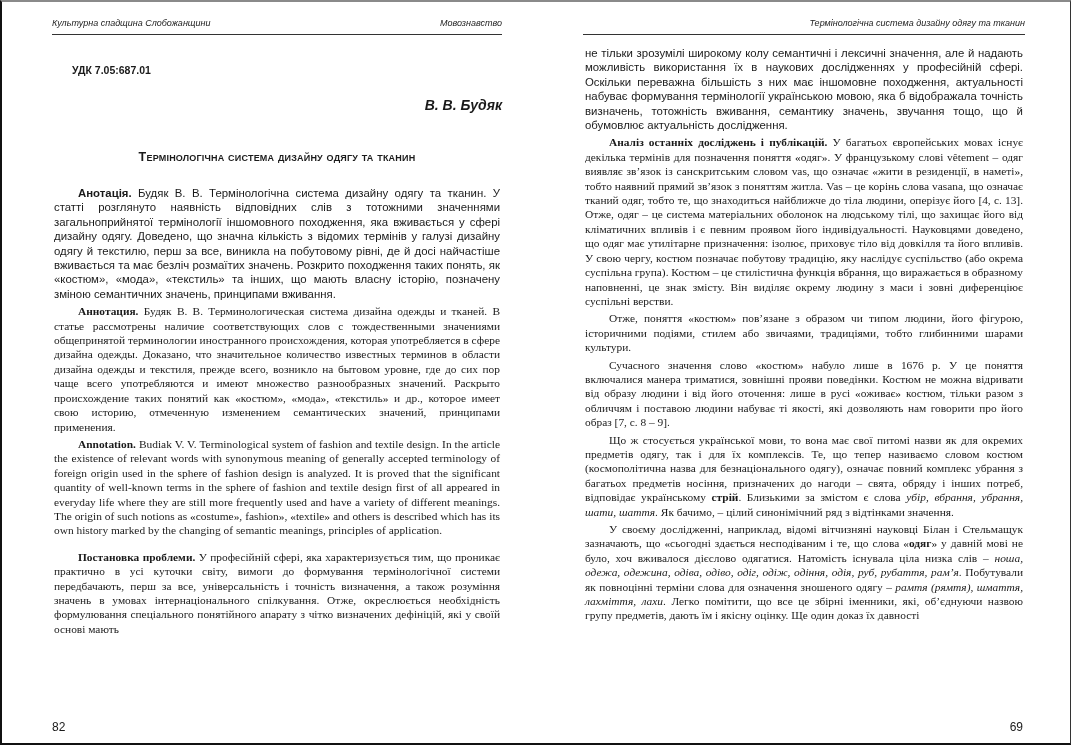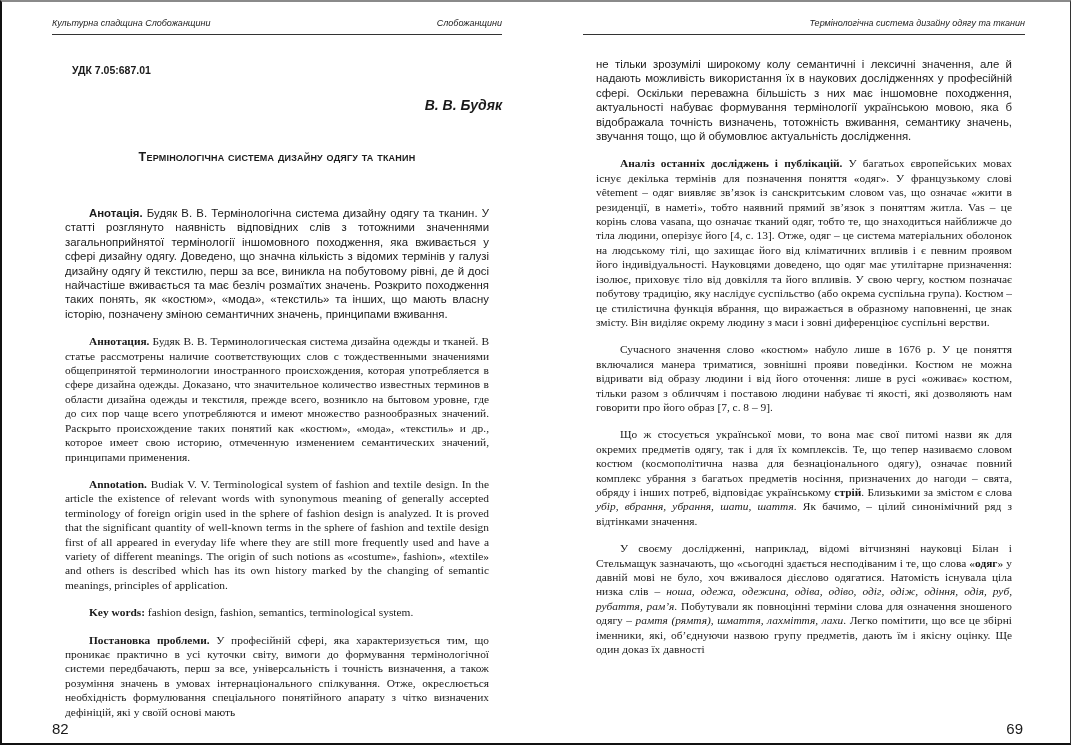--- a/index.html
+++ b/index.html
@@ -24,64 +24,64 @@
   .udk { position: absolute; top: 64px; left: 20px; font-size: 10.5px; font-weight: bold; text-align: right; }
   .author { position: absolute; top: 97px; right: 0; font-size: 14px; font-weight: bold; font-style: italic; }
   .title {
     position: absolute; top: 150px; left: 0; right: 0; text-align: center;
     font-size: 12.5px; font-weight: bold; letter-spacing: 0.2px;
   }
   .body-text {
     position: absolute; left: 0; right: 0; font-size: 11.4px; line-height: 14.4px;
     text-align: justify;
   }
-  .body-text p { margin: 13px; text-indent: 24px; }
+  .body-text p { margin: 2px; text-indent: 24px; }
   .body-text p + p { margin-top: 3px; font-family: Liberation Serif, serif; }
   .body-text p.gap { margin-top: 12px; }
   .body-text p.cont { text-indent: 0; }
   b { font-weight: bold; }
   i { font-style: italic; }
-  .folio { position: absolute; top: 720px; font-size: 15px; }
+  .folio { position: absolute; top: 720px; font-size: 12px; }
   .page.left .folio { left: 0; }
   .page.right .folio { right: 2px; }
 </style>
 </head>
 <body>
 
 <div class="frame"></div>
 
 <div class="page left">
   <div class="running-head">
     <span class="l">Культурна спадщина Слобожанщини</span>
-    <span class="r">Слобожанщини</span>
+    <span class="r">Мовознавство</span>
   </div>
   <div class="udk">УДК 7.05:687.01</div>
   <div class="author">В. В. Будяк</div>
   <div class="title">
     <span style="font-variant: small-caps;">Термінологічна система дизайну одягу та тканин</span>
   </div>
 
-  <div class="body-text" style="top: 193px;">
+  <div class="body-text" style="top: 184px;">
     <p><b>Анотація.</b><span> Будяк В. В. Термінологічна система дизайну одягу та тканин. У статті розглянуто наявність відповідних слів з тотожними значеннями загальноприйнятої термінології іншомовного походження, яка вживається у сфері дизайну одягу. Доведено, що значна кількість з відомих термінів у галузі дизайну одягу й текстилю, перш за все, виникла на побутовому рівні, де й досі найчастіше вживається та має безліч розмаїтих значень. Розкрито походження таких понять, як «костюм», «мода», «текстиль» та інших, що мають власну історію, позначену зміною семантичних значень, принципами вживання.</span></p>
     <p><b>Аннотация.</b><span> Будяк В. В. Терминологическая система дизайна одежды и тканей. В статье рассмотрены наличие соответствующих слов с тождественными значениями общепринятой терминологии иностранного происхождения, которая употребляется в сфере дизайна одежды. Доказано, что значительное количество известных терминов в области дизайна одежды и текстиля, прежде всего, возникло на бытовом уровне, где до сих пор чаще всего употребляются и имеют множество разнообразных значений. Раскрыто происхождение таких понятий как «костюм», «мода», «текстиль» и др., которое имеет свою историю, отмеченную изменением семантических значений, принципами применения.</span></p>
     <p><b>Annotation.</b><span> Budiak V. V. Terminological system of fashion and textile design. In the article the existence of relevant words with synonymous meaning of generally accepted terminology of foreign origin used in the sphere of fashion design is analyzed. It is proved that the significant quantity of well-known terms in the sphere of fashion and textile design first of all appeared in everyday life where they are still more frequently used and have a variety of different meanings. The origin of such notions as «costume», fashion», «textile» and others is described which has its own history marked by the changing of semantic meanings, principles of application.</span></p>
-    <p><b>Key words:</b><span> fashion design, fashion, semantics, terminological system.</span></p>
     <p class="gap"><b>Постановка проблеми.</b><span> У професійній сфері, яка характеризується тим, що проникає практично в усі куточки світу, вимоги до формування термінологічної системи передбачають, перш за все, універсальність і точність визначення, а також розуміння значень в умовах інтернаціонального спілкування. Отже, окреслюється необхідність формулювання спеціального понятійного апарату з чітко визначених дефініцій, які у своїй основі мають</span></p>
   </div>
 
   <div class="folio">82</div>
 </div>
 
 <div class="page right">
   <div class="running-head">
     <span class="r">Термінологічна система дизайну одягу та тканин</span>
   </div>
 
   <div class="body-text" style="top: 44px;">
     <p class="cont">не тільки зрозумілі широкому колу семантичні і лексичні значення, але й надають можливість використання їх в наукових дослідженнях у професійній сфері. Оскільки переважна більшість з них має іншомовне походження, актуальності набуває формування термінології українською мовою, яка б відображала точність визначень, тотожність вживання, семантику значень, звучання тощо, що й обумовлює актуальність дослідження.</p>
     <p><b>Аналіз останніх досліджень і публікацій.</b><span> У багатьох європейських мовах існує декілька термінів для позначення поняття «одяг». У французькому слові vêtement – одяг виявляє зв’язок із санскритським словом vas, що означає «жити в резиденції, в наметі», тобто наявний прямий зв’язок з поняттям житла. Vas – це корінь слова vasana, що означає тканий одяг, тобто те, що знаходиться найближче до тіла людини, оперізує його [4, с. 13]. Отже, одяг – це система матеріальних оболонок на людському тілі, що захищає його від кліматичних впливів і є певним проявом його індивідуальності. Науковцями доведено, що одяг має утилітарне призначення: ізолює, приховує тіло від довкілля та його впливів. У свою чергу, костюм позначає побутову традицію, яку наслідує суспільство (або окрема суспільна група). Костюм – це стилістична функція вбрання, що виражається в образному наповненні, це знак змісту. Він виділяє окрему людину з маси і зовні диференціює суспільні верстви.</span></p>
+    <p>Отже, поняття «костюм» пов’язане з образом чи типом людини, його фігурою, історичними подіями, стилем або звичаями, традиціями, тобто глибинними шарами культури.</p>
     <p>Сучасного значення слово «костюм» набуло лише в 1676 р. У це поняття включалися манера триматися, зовнішні прояви поведінки. Костюм не можна відривати від образу людини і від його оточення: лише в русі «оживає» костюм, тільки разом з обличчям і поставою людини набуває ті якості, які дозволяють нам говорити про його образ [7, с. 8 – 9].</p>
     <p><span>Що ж стосується української мови, то вона має свої питомі назви як для окремих предметів одягу, так і для їх комплексів. Те, що тепер називаємо словом костюм (космополітична назва для безнаціонального одягу), означає повний комплекс убрання з багатьох предметів носіння, призначених до нагоди – свята, обряду і інших потреб, відповідає українському </span><b>стрій</b><span>. Близькими за змістом є слова </span><i>убір, вбрання, убрання, шати, шаття</i><span>. Як бачимо, – цілий синонімічний ряд з відтінками значення.</span></p>
     <p><span>У своєму дослідженні, наприклад, відомі вітчизняні науковці Білан і Стельмащук зазначають, що «сьогодні здається несподіваним і те, що слова «</span><b>одяг</b><span>» у давній мові не було, хоч вживалося дієслово одягатися. Натомість існувала ціла низка слів – </span><i>ноша, одежа, одежина, одіва, одіво, одіг, одіж, одіння, одія, руб, рубаття, рам’я</i><span>. Побутували як повноцінні терміни слова для означення зношеного одягу – </span><i>рамтя (рямтя), шмаття, лахміття, лахи</i><span>. Легко помітити, що все це збірні іменники, які, об’єднуючи назвою групу предметів, дають їм і якісну оцінку. Ще один доказ їх давності</span></p>
   </div>
 
   <div class="folio">69</div>
 </div>
 
 </body></html>

